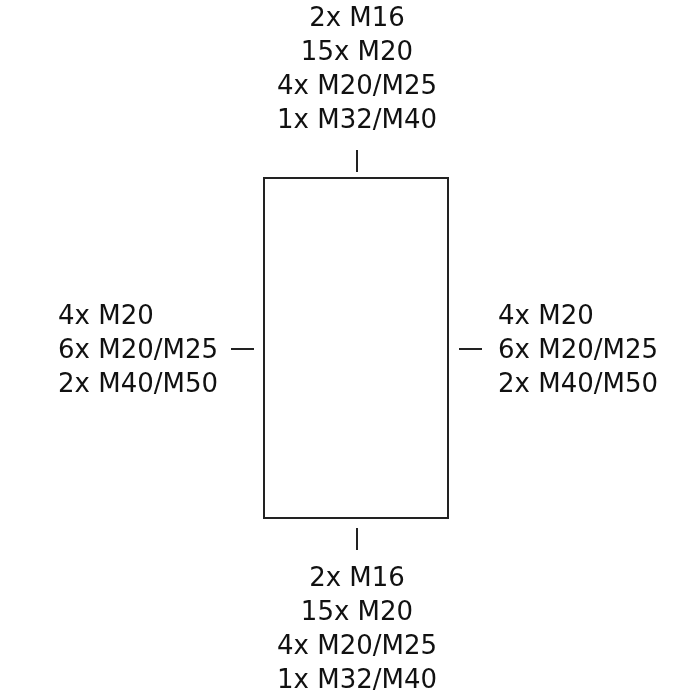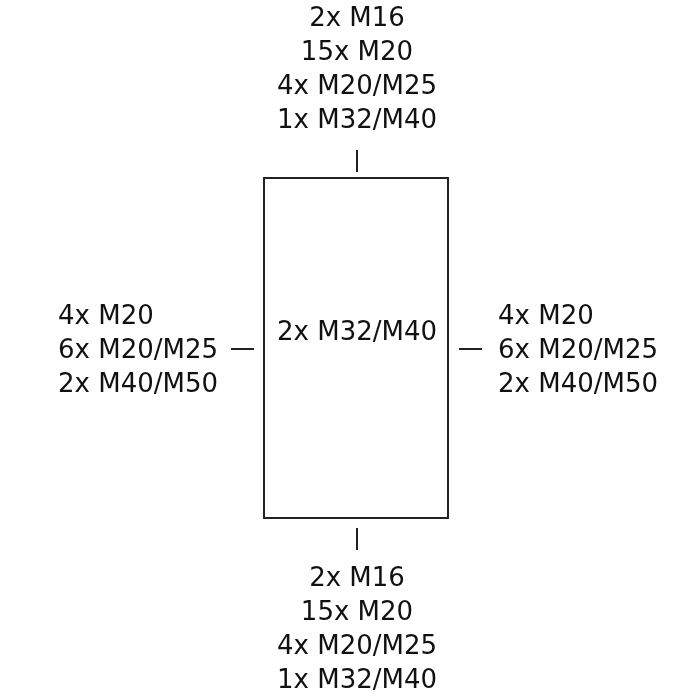--- a/index.html
+++ b/index.html
@@ -29,21 +29,20 @@
   <div>15x M20</div>
   <div>4x M20/M25</div>
   <div>1x M32/M40</div>
 </div>
 
 <div class="tick" id="tick-top"></div>
 
 <div class="box"></div>
 
 <div class="block" id="box-text">
-  <div>2x M32/M40</div>
 </div>
 
 <div class="block" id="left">
   <div>4x M20</div>
   <div>6x M20/M25</div>
   <div>2x M40/M50</div>
 </div>
 <div class="tick" id="tick-left"></div>
 
 <div class="block" id="right">

